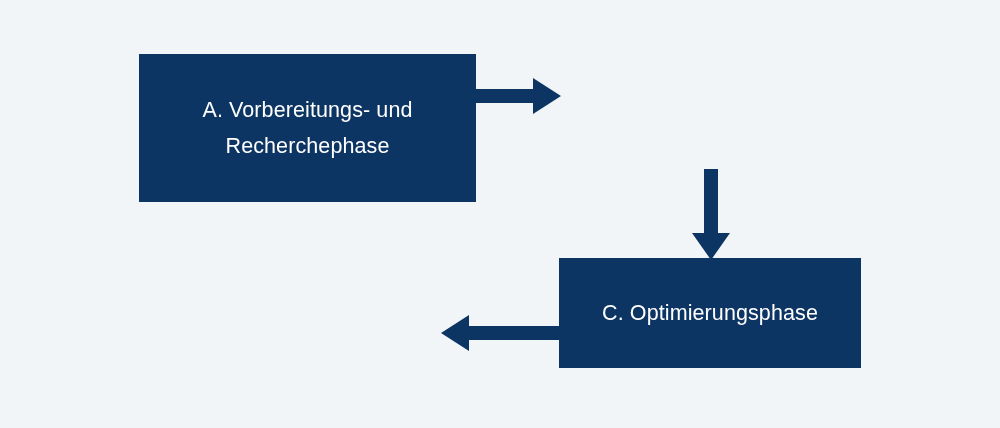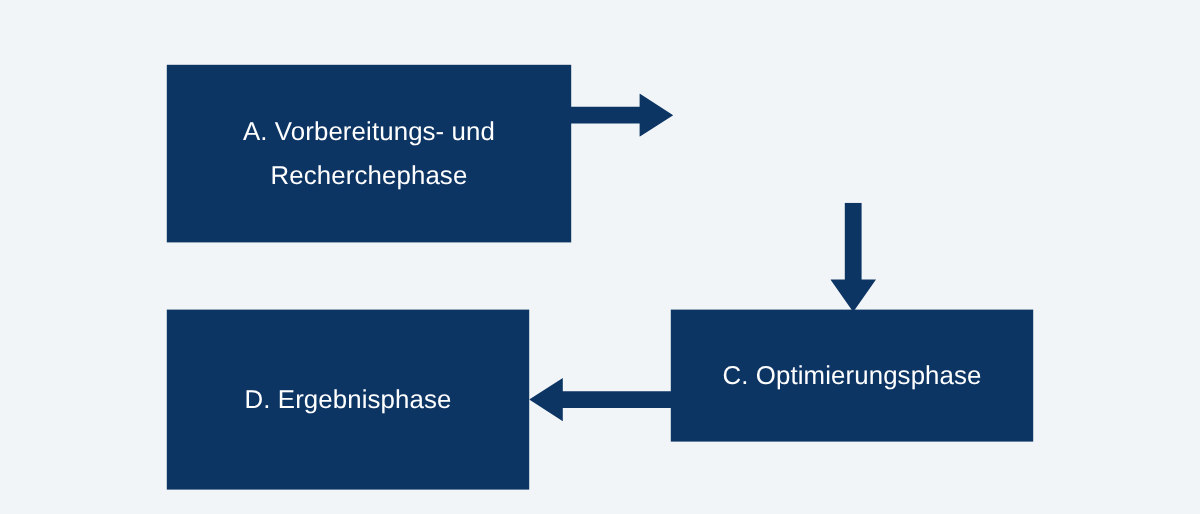--- a/index.html
+++ b/index.html
@@ -62,23 +62,20 @@
   <div class="phase-box" id="box-a">
     <span class="phase-label">A. Vorbereitungs- und
 Recherchephase</span>
   </div>
 
 
   <div class="phase-box" id="box-c">
     <span class="phase-label">C. Optimierungsphase</span>
   </div>
 
-  <div class="phase-box" id="box-d">
-    <span class="phase-label">D. Ergebnisphase</span>
-  </div>
 
   <div class="arrow" id="arrow-a-to-b">
     <svg width="120" height="36" viewBox="0 0 120 36" xmlns="http://www.w3.org/2000/svg">
       <polygon class="arrow-shape" points="0,11 92,11 92,0 120,18 92,36 92,25 0,25"></polygon>
     </svg>
   </div>
 
   <div class="arrow" id="arrow-b-to-c">
     <svg width="38" height="91" viewBox="0 0 38 91" xmlns="http://www.w3.org/2000/svg">
       <polygon class="arrow-shape" points="12,0 26,0 26,64 38,64 19,91 0,64 12,64"></polygon>

